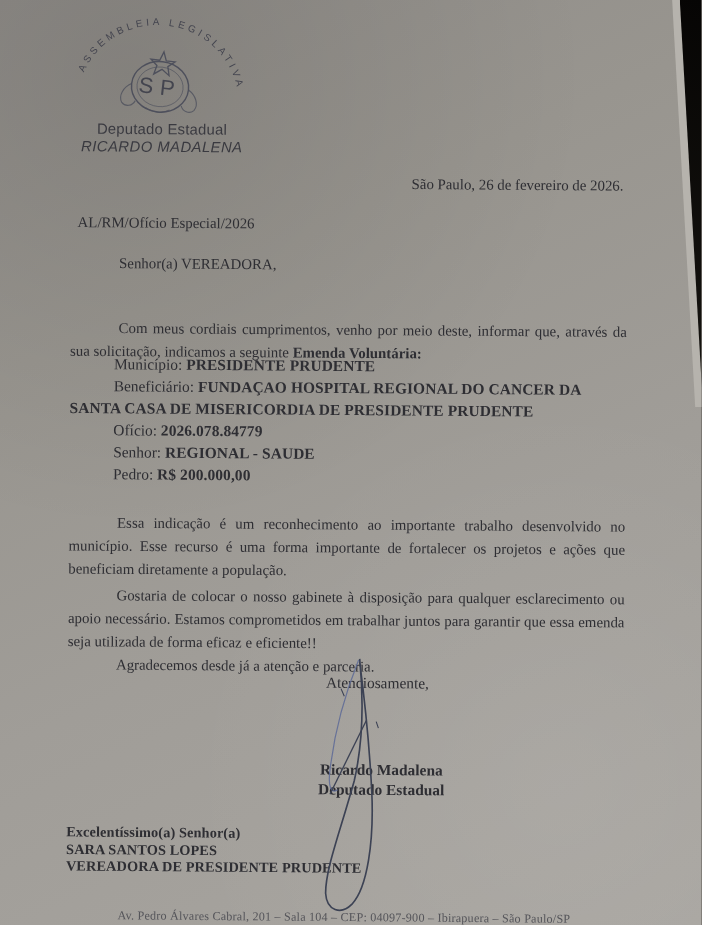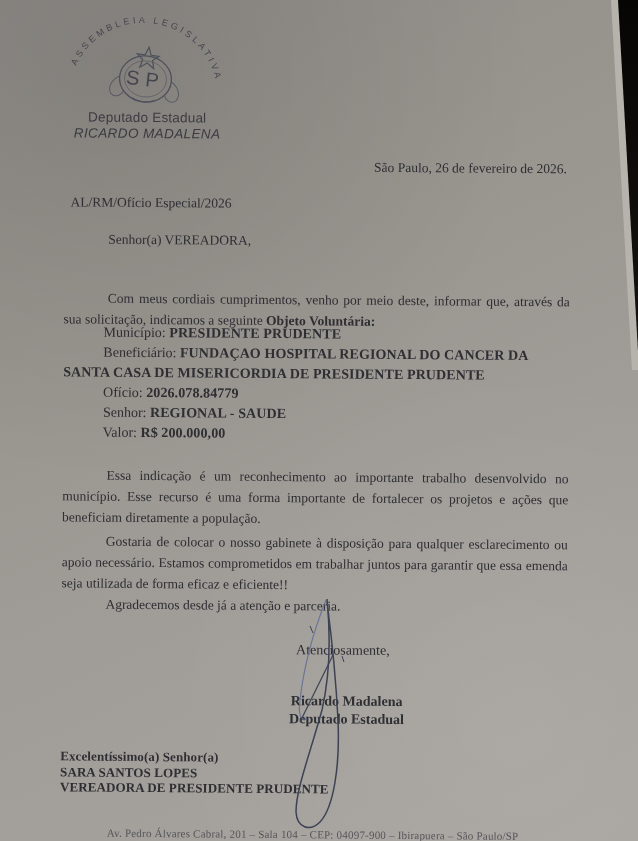--- a/index.html
+++ b/index.html
@@ -44,21 +44,21 @@
   .reference{left:72px;top:194px;font-size:13.5px;}
   .salutation{left:110px;top:231px;font-size:13.5px;}
   .para{left:66px;width:506px;font-size:13.5px;line-height:21px;text-indent:44px;text-align:justify;}
   .p1{top:273px;}
   .fieldlist{left:66px;top:322px;width:510px;font-size:14px;line-height:20px;}
   .field-line{text-indent:40px;}
   .field-line b{font-weight:700;letter-spacing:.1px;}
   .p2{top:450px;}
   .p3{top:516px;}
   .p4{top:579px;}
-  .valediction{left:301px;top:612px;font-size:14px;margin-top:28px;}
+  .valediction{left:301px;top:612px;font-size:14px;}
   .signer{left:268px;top:690px;width:168px;text-align:center;font-size:14px;font-weight:700;line-height:18px;}
   .addressee{left:66px;top:748px;font-size:13px;font-weight:700;line-height:15.5px;letter-spacing:.1px;}
   .footer{left:0;top:826px;width:100%;text-align:center;font-size:11px;color:#55555a;letter-spacing:.2px;}
   .signature{position:absolute;left:250px;top:592px;width:130px;height:245px;z-index:4;pointer-events:none;}
   .seal-ink{stroke:#4e505c;fill:none;}
   .seal-text{fill:#44454f;font-family:"Liberation Sans", sans-serif;}
 </style>
 </head>
 <body>
 
@@ -92,28 +92,28 @@
         </g>
       </svg>
     </div>
     <div class="abs lh-title">Deputado Estadual</div>
     <div class="abs lh-name">RICARDO MADALENA</div>
 
     <div class="abs date">São Paulo, 26 de fevereiro de 2026.</div>
     <div class="abs reference">AL/RM/Ofício Especial/2026</div>
     <div class="abs salutation">Senhor(a) VEREADORA,</div>
 
-    <p class="abs para p1"><span>Com meus cordiais cumprimentos, venho por meio deste, informar que, através da sua solicitação, indicamos a seguinte </span><b>Objeto Voluntária:</b></p>
+    <p class="abs para p1"><span>Com meus cordiais cumprimentos, venho por meio deste, informar que, através da sua solicitação, indicamos a seguinte </span><b>Emenda Voluntária:</b></p>
 
     <div class="abs fieldlist">
       <div class="field-line"><span>Município: </span><b>PRESIDENTE PRUDENTE</b></div>
       <div class="field-line"><span>Beneficiário: </span><b>FUNDAÇAO HOSPITAL REGIONAL DO CANCER DA SANTA CASA DE MISERICORDIA DE PRESIDENTE PRUDENTE</b></div>
       <div class="field-line"><span>Ofício: </span><b>2026.078.84779</b></div>
       <div class="field-line"><span>Senhor: </span><b>REGIONAL - SAUDE</b></div>
-      <div class="field-line"><span>Valor: </span><b>R$ 200.000,00</b></div>
+      <div class="field-line"><span>Pedro: </span><b>R$ 200.000,00</b></div>
     </div>
 
     <p class="abs para p2">Essa indicação é um reconhecimento ao importante trabalho desenvolvido no município. Esse recurso é uma forma importante de fortalecer os projetos e ações que beneficiam diretamente a população.</p>
     <p class="abs para p3">Gostaria de colocar o nosso gabinete à disposição para qualquer esclarecimento ou apoio necessário. Estamos comprometidos em trabalhar juntos para garantir que essa emenda seja utilizada de forma eficaz e eficiente!!</p>
     <p class="abs para p4">Agradecemos desde já a atenção e parceria.</p>
 
     <div class="abs valediction">Atenciosamente,</div>
     <div class="abs signer">
       <div>Ricardo Madalena</div>
       <div>Deputado Estadual</div>

